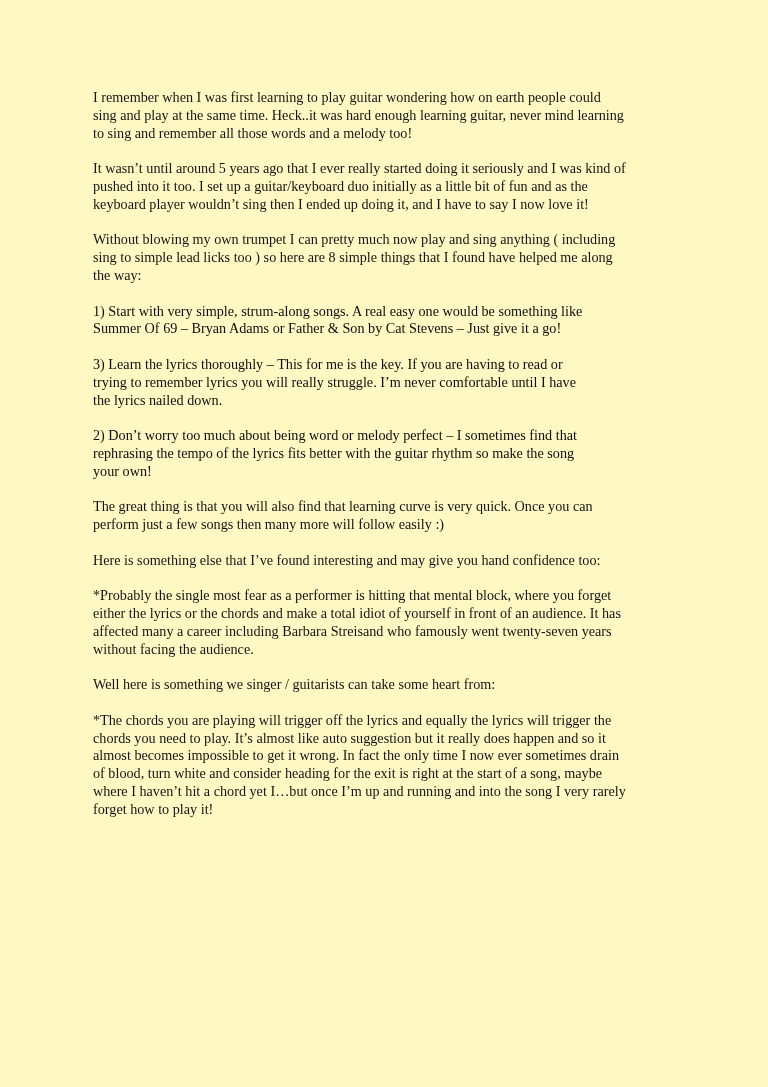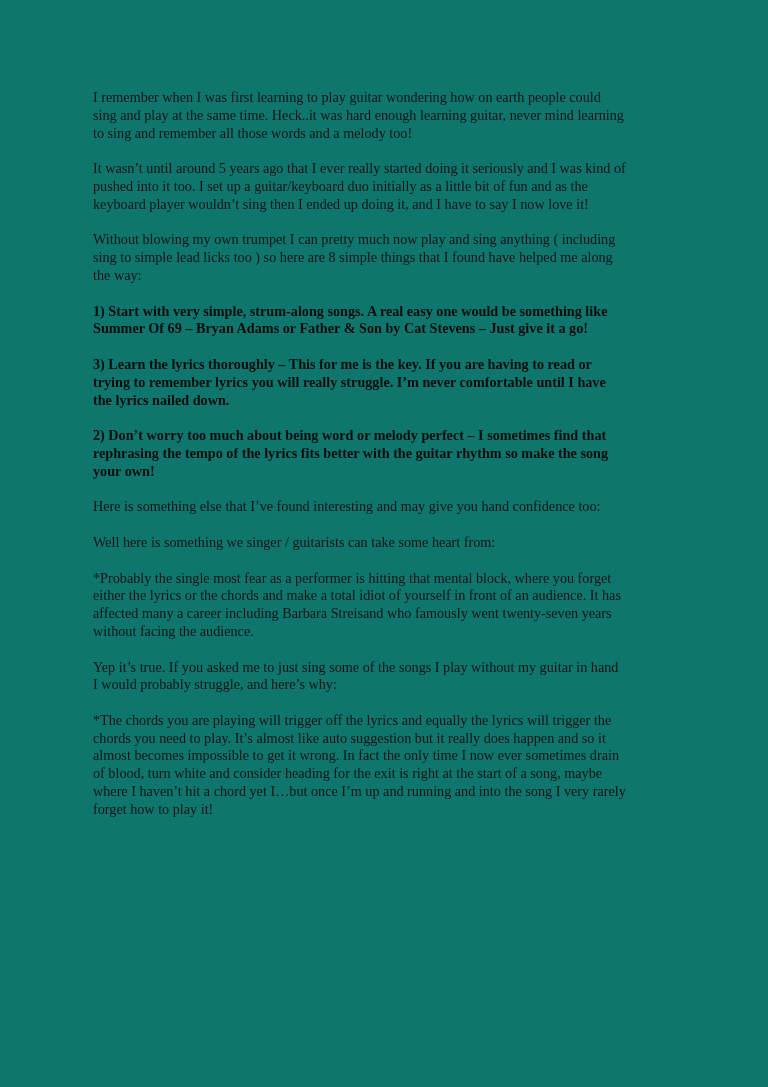--- a/index.html
+++ b/index.html
@@ -4,36 +4,36 @@
 <style>
   html, body {
     margin: 0;
     padding: 0;
     background: #ffffff;
   }
   .page {
     position: relative;
     width: 768px;
     height: 1087px;
-    background: #0f766e;
+    background: #fef9c3;
     box-sizing: border-box;
     padding: 89px 60px 0 93px;
     overflow: hidden;
   }
   .para {
     margin: 0 0 17.8px 0;
     width: 640px;
     font-family: "Liberation Serif", "DejaVu Serif", serif;
     font-size: 14.2px;
     line-height: 17.8px;
     color: #141414;
     white-space: pre-line;
   }
   .para.bold {
-    font-weight: bold;
+    font-weight: normal;
     color: #0d0d0d;
   }
 </style>
 </head>
 <body>
 
 <div class="page">
   <p class="para">I remember when I was first learning to play guitar wondering how on earth people could
 sing and play at the same time. Heck..it was hard enough learning guitar, never mind learning
 to sing and remember all those words and a melody too!</p>
@@ -44,27 +44,27 @@
 sing to simple lead licks too ) so here are 8 simple things that I found have helped me along
 the way:</p>
   <p class="para bold">1) Start with very simple, strum-along songs. A real easy one would be something like
 Summer Of 69 – Bryan Adams or Father &amp; Son by Cat Stevens – Just give it a go!</p>
   <p class="para bold">3) Learn the lyrics thoroughly – This for me is the key. If you are having to read or
 trying to remember lyrics you will really struggle. I’m never comfortable until I have
 the lyrics nailed down.</p>
   <p class="para bold">2) Don’t worry too much about being word or melody perfect – I sometimes find that
 rephrasing the tempo of the lyrics fits better with the guitar rhythm so make the song
 your own!</p>
+  <p class="para">The great thing is that you will also find that learning curve is very quick. Once you can
+perform just a few songs then many more will follow easily :)</p>
   <p class="para">Here is something else that I’ve found interesting and may give you hand confidence too:</p>
-  <p class="para">Well here is something we singer / guitarists can take some heart from:</p>
   <p class="para">*Probably the single most fear as a performer is hitting that mental block, where you forget
 either the lyrics or the chords and make a total idiot of yourself in front of an audience. It has
 affected many a career including Barbara Streisand who famously went twenty-seven years
 without facing the audience.</p>
-  <p class="para">Yep it’s true. If you asked me to just sing some of the songs I play without my guitar in hand
-I would probably struggle, and here’s why:</p>
+  <p class="para">Well here is something we singer / guitarists can take some heart from:</p>
   <p class="para">*The chords you are playing will trigger off the lyrics and equally the lyrics will trigger the
 chords you need to play. It’s almost like auto suggestion but it really does happen and so it
 almost becomes impossible to get it wrong. In fact the only time I now ever sometimes drain
 of blood, turn white and consider heading for the exit is right at the start of a song, maybe
 where I haven’t hit a chord yet I…but once I’m up and running and into the song I very rarely
 forget how to play it!</p>
 </div>
 
 </body></html>

